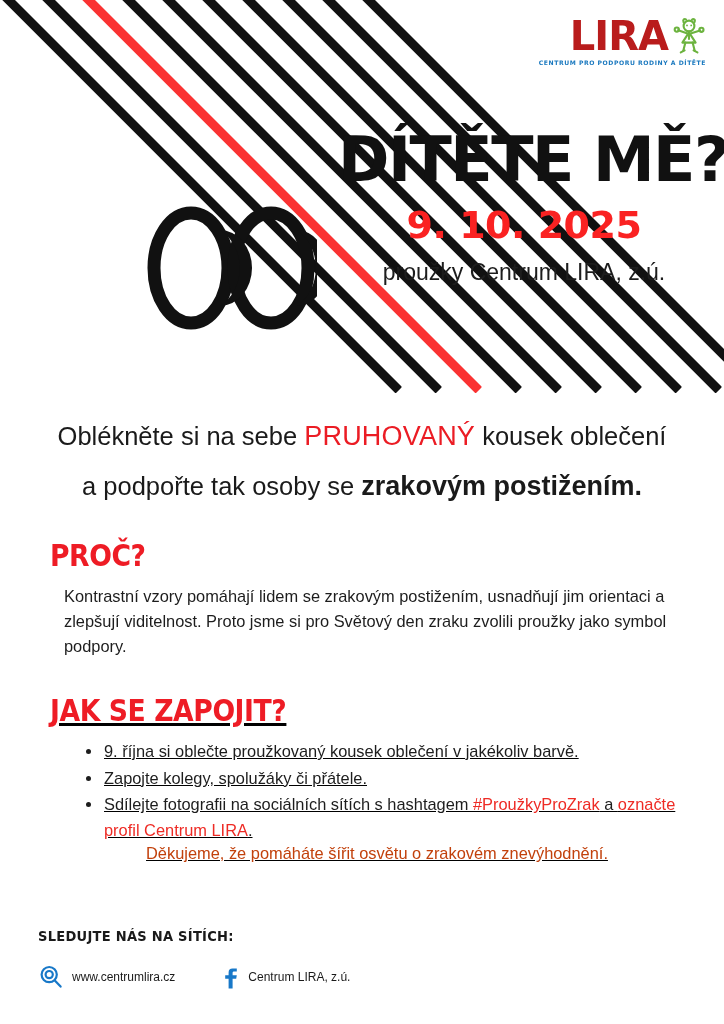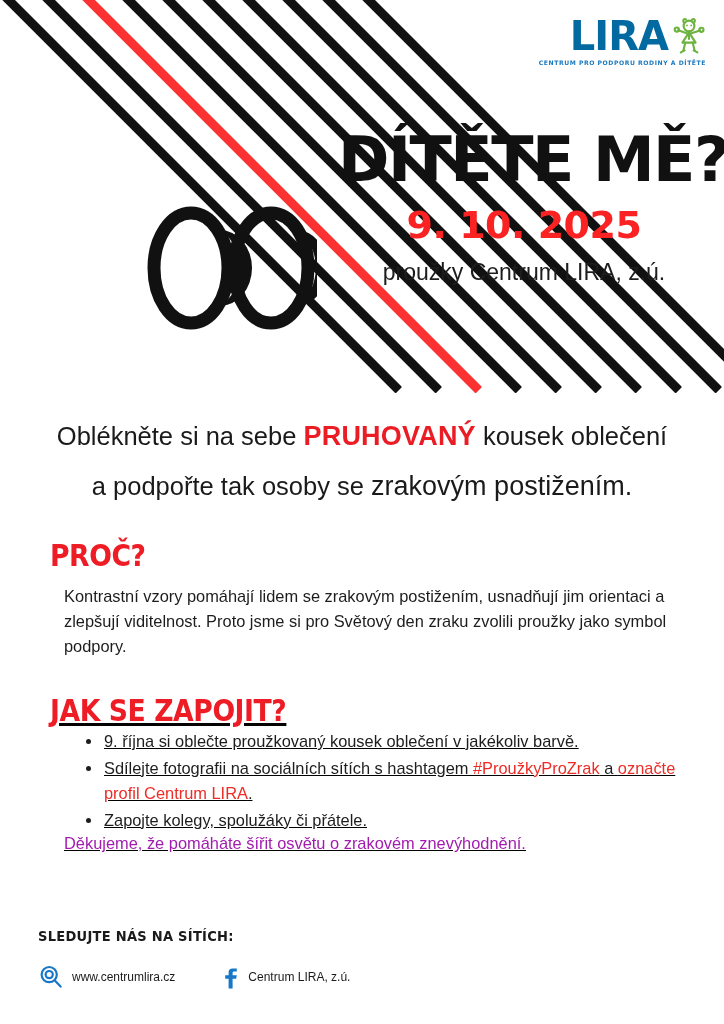--- a/index.html
+++ b/index.html
@@ -54,21 +54,21 @@
   #logo-row {
     display: flex;
     align-items: center;
     gap: 4px;
   }
   #logo-wordmark {
     font-family: "DejaVu Sans", sans-serif;
     font-weight: 700;
     font-size: 40px;
     letter-spacing: -1px;
-    color: #0369a1;
+    color: #b91c1c;
     line-height: 1;
   }
   #logo-figure { display: block; }
   #logo-tagline {
     margin-top: 3px;
     font-family: "DejaVu Sans", sans-serif;
     font-weight: 700;
     font-size: 6.1px;
     letter-spacing: 0.55px;
     color: #1b79bf;
@@ -122,26 +122,26 @@
     top: 412px;
     left: 36px;
     width: 652px;
     text-align: center;
     font-family: "Liberation Sans", sans-serif;
     font-size: 25.5px;
     color: #1a1a1a;
     line-height: 1.85;
   }
   .cta-strong-red {
-    font-weight: 700;
+    font-weight: 400;
     color: #eb1c24;
     font-size: 27px;
     letter-spacing: 0.2px;
   }
-  .cta-strong { font-weight: 400; font-size: 27px; }
+  .cta-strong { font-weight: 700; font-size: 27px; }
 
   
   .section { position: absolute; left: 50px; width: 640px; }
   #section-why { top: 540px; }
   #section-how { top: 695px; text-decoration: underline; }
 
   .section-heading {
     font-family: "DejaVu Sans", sans-serif;
     font-weight: 700;
     font-size: 31px;
@@ -155,21 +155,21 @@
   .section-body {
     margin-top: 13px;
     margin-left: 14px;
     font-family: "Liberation Sans", sans-serif;
     font-size: 16.4px;
     color: #1d1d1d;
     line-height: 1.52;
   }
 
   #how-list {
-    margin-top: 3px;
+    margin-top: 13px;
     margin-left: 36px;
     list-style: none;
     font-family: "Liberation Sans", sans-serif;
     font-size: 16.4px;
     color: #1d1d1d;
     line-height: 1.56;
   }
   #how-list li {
     position: relative;
     padding-left: 18px;
@@ -184,21 +184,22 @@
     height: 5px;
     border-radius: 50%;
     background: #1d1d1d;
   }
   .red-text { color: #ee2b25; }
 
   #thanks {
     margin-left: 14px;
     font-family: "Liberation Sans", sans-serif;
     font-size: 16.4px;
-    color: #a21caf;
+    color: #c2410c;
+    text-align: center;
   }
 
   
   #footer { position: absolute; left: 38px; top: 928px; width: 600px; }
   #footer-heading {
     font-family: "DejaVu Sans", sans-serif;
     font-weight: 700;
     font-size: 14.5px;
     letter-spacing: 0.3px;
     color: #1a1a1a;
@@ -294,24 +295,24 @@
     <div class="section-body">Kontrastní vzory pomáhají lidem se zrakovým postižením, usnadňují jim orientaci a zlepšují viditelnost. Proto jsme si pro Světový den zraku zvolili proužky jako symbol podpory.</div>
   </div>
 
   <div class="section" id="section-how">
     <div class="section-heading">JAK SE ZAPOJIT?</div>
     <ul id="how-list">
       <li>
         <span>9. října si oblečte proužkovaný kousek oblečení v jakékoliv barvě.</span>
       </li>
       <li>
-        <span>Sdílejte fotografii na sociálních sítích s hashtagem </span><span class="red-text">#ProužkyProZrak</span><span> a </span><span class="red-text">označte profil Centrum LIRA</span><span>.</span>
+        <span>Zapojte kolegy, spolužáky či přátele.</span>
       </li>
       <li>
-        <span>Zapojte kolegy, spolužáky či přátele.</span>
+        <span>Sdílejte fotografii na sociálních sítích s hashtagem </span><span class="red-text">#ProužkyProZrak</span><span> a </span><span class="red-text">označte profil Centrum LIRA</span><span>.</span>
       </li>
     </ul>
     <div id="thanks">Děkujeme, že pomáháte šířit osvětu o zrakovém znevýhodnění.</div>
   </div>
 
   <div id="footer">
     <div id="footer-heading">SLEDUJTE NÁS NA SÍTÍCH:</div>
     <div id="footer-links">
 
       <div class="social-item">

